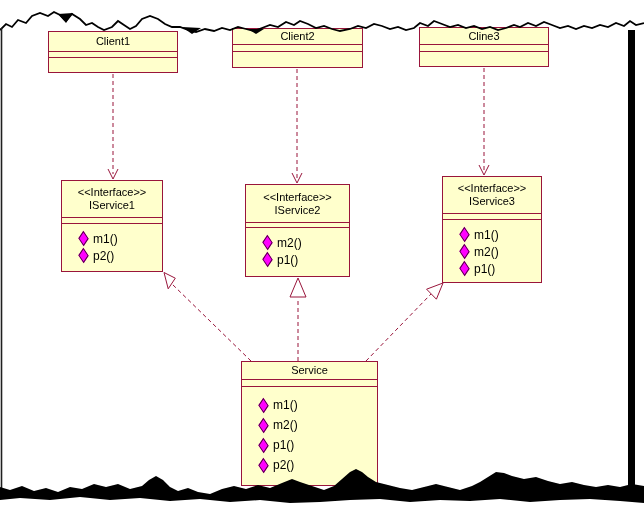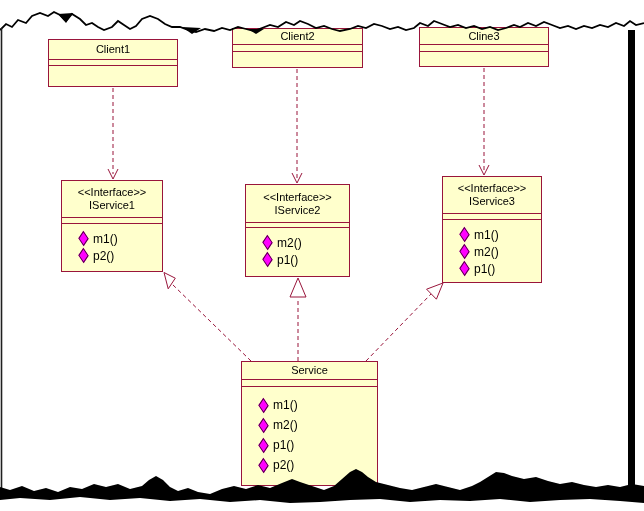--- a/index.html
+++ b/index.html
@@ -50,21 +50,21 @@
     <g>
       <line class="real-line" x1="298" y1="361" x2="298" y2="298"></line>
       <polygon class="real-tri" points="298,278 290,297 306,297"></polygon>
     </g>
     <g>
       <line class="real-line" x1="366" y1="361" x2="431" y2="294"></line>
       <polygon class="real-tri" points="443,283 436.4,299.2 426.6,289.2"></polygon>
     </g>
   </svg>
 
-  <div class="uml-class" style="left:48px;top:39px;width:130px;height:48px;">
+  <div class="uml-class" style="left:48px;top:31px;width:130px;height:42px;">
     <div class="comp name-comp" style="height:20px">
       <div>Client1</div>
     </div>
     <div class="comp attr-comp" style="height:6px"></div>
     <div class="comp ops-comp"></div>
   </div>
 
   <div class="uml-class" style="left:232px;top:28px;width:131px;height:40px;">
     <div class="comp name-comp" style="height:16px">
       <div>Client2</div>

